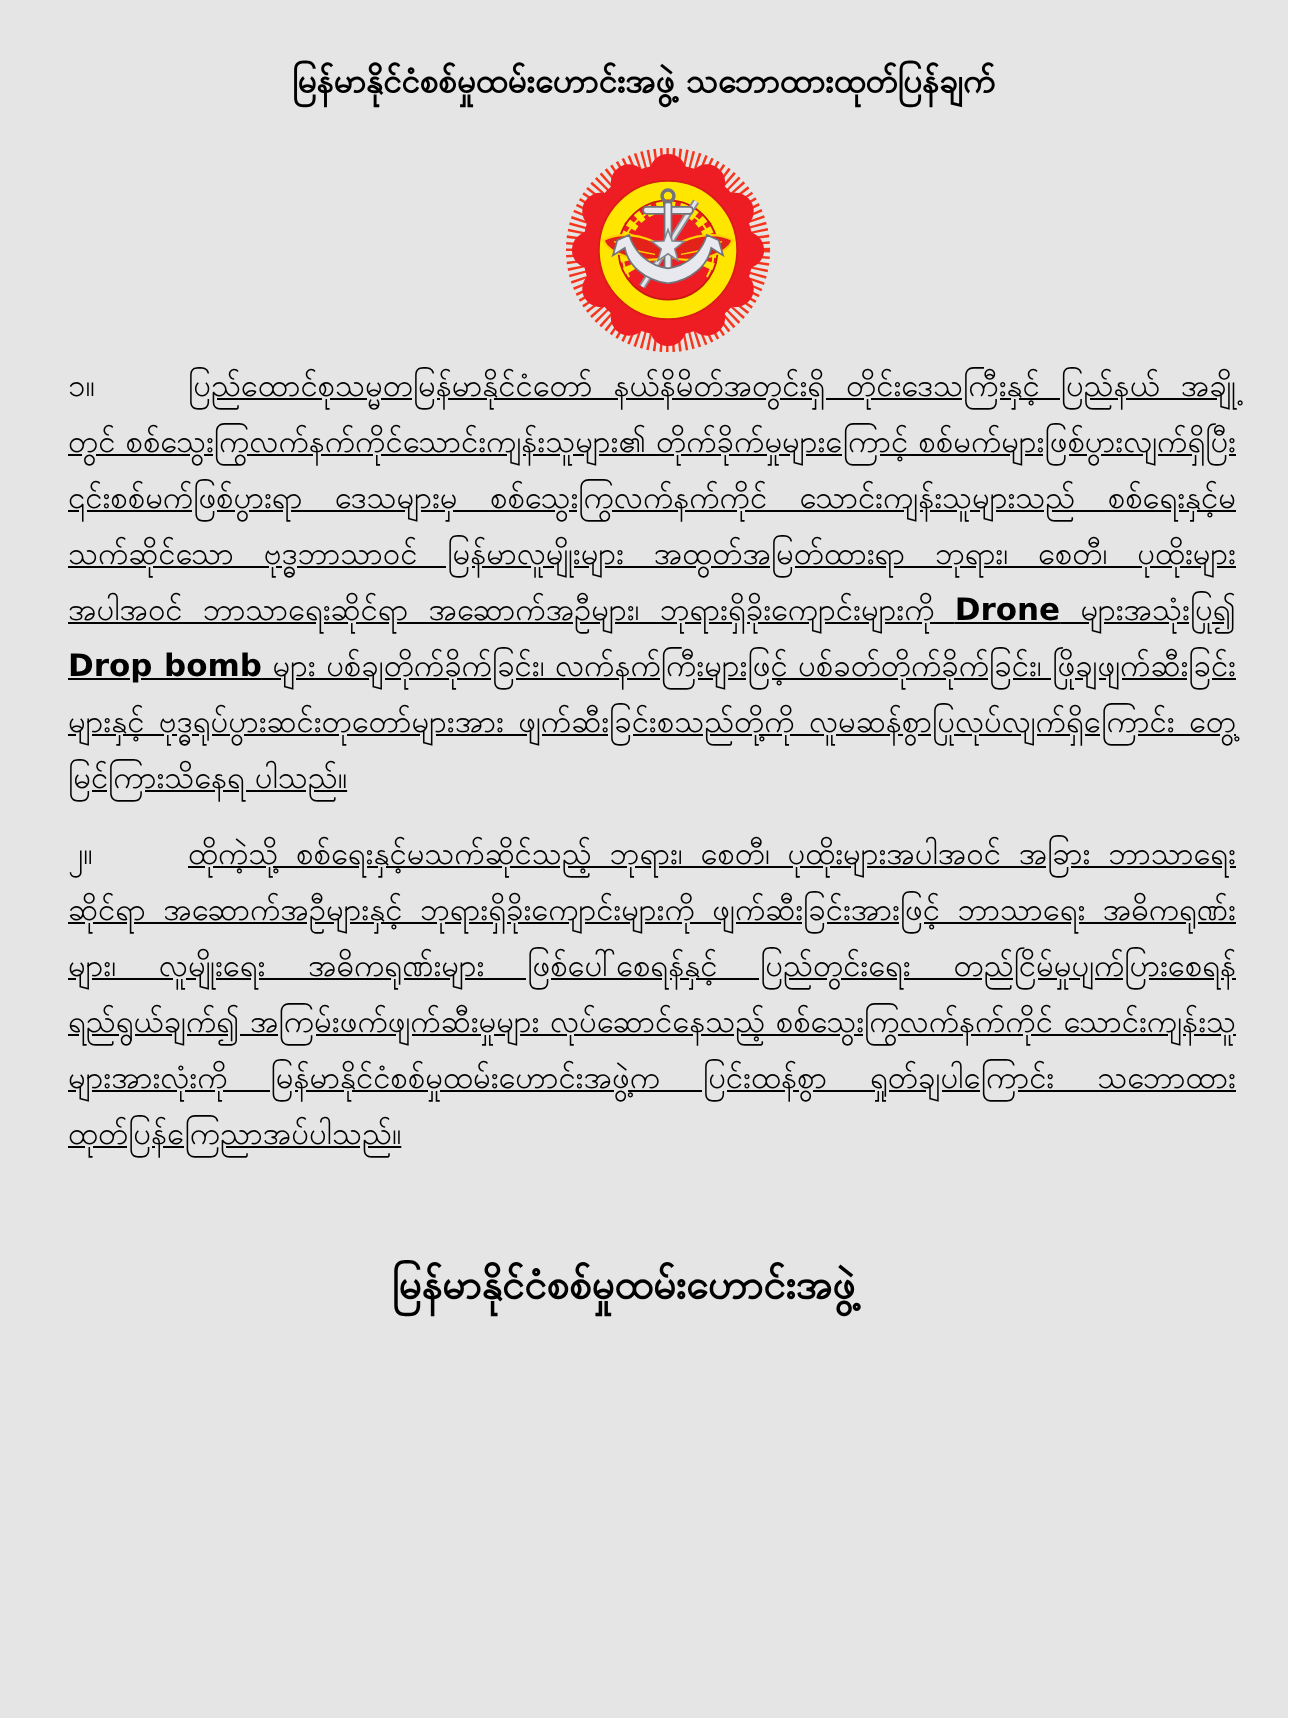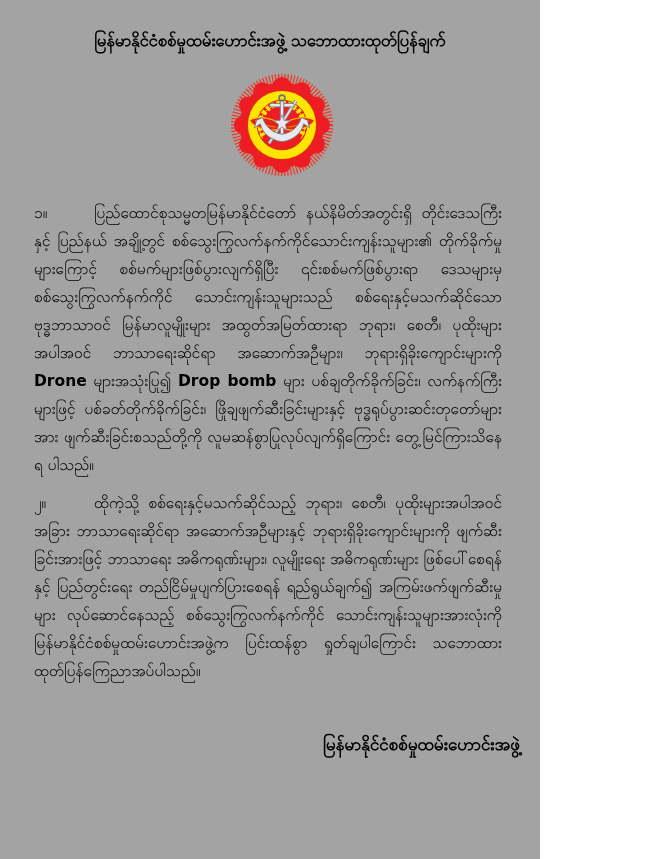--- a/index.html
+++ b/index.html
@@ -1,43 +1,44 @@
 <!DOCTYPE html>
 <html><head>
 <meta charset="utf-8">
 <style>
   html,body{margin:0;padding:0;background:#ffffff;}
   .page{
     position:relative;
-    width:540px;height:859px;
-    background:#a3a3a3;
+    width:644px;height:859px;
+    background:#e5e5e5;
     font-family:"DejaVu Sans",sans-serif;
     color:#000;
     overflow:hidden;
   }
   .header{padding-top:25px;text-align:center;font-weight:700;font-size:16.5px;line-height:32px;color:#000;}
   .emblem-wrap{display:flex;justify-content:center;margin-top:14px;}
   .emblem-wrap svg{margin-left:24px;}
   .content{
-    margin-top:20px;
-    padding:0 38px 0 34px;
+    margin-top:0;
+    padding:0 26px 0 34px;
     font-size:15.5px;
     line-height:28px;
     text-align:justify;
     text-justify:inter-word;
+    text-decoration:underline;
   }
   .para{margin:0 0 10px 0;}
   .para-num{display:inline-block;width:60px;}
   .seg-b{font-weight:700;}
   .signature{
     margin-top:48px;
     padding-right:20px;
-    text-align:right;
+    text-align:center;
     font-weight:700;
-    font-size:17px;
+    font-size:20px;
   }
 </style>
 </head>
 <body>
 
 <div class="page">
 
   <div class="header">
     <div>မြန်မာနိုင်ငံစစ်မှုထမ်းဟောင်းအဖွဲ့ သဘောထားထုတ်ပြန်ချက်</div>
   </div>

